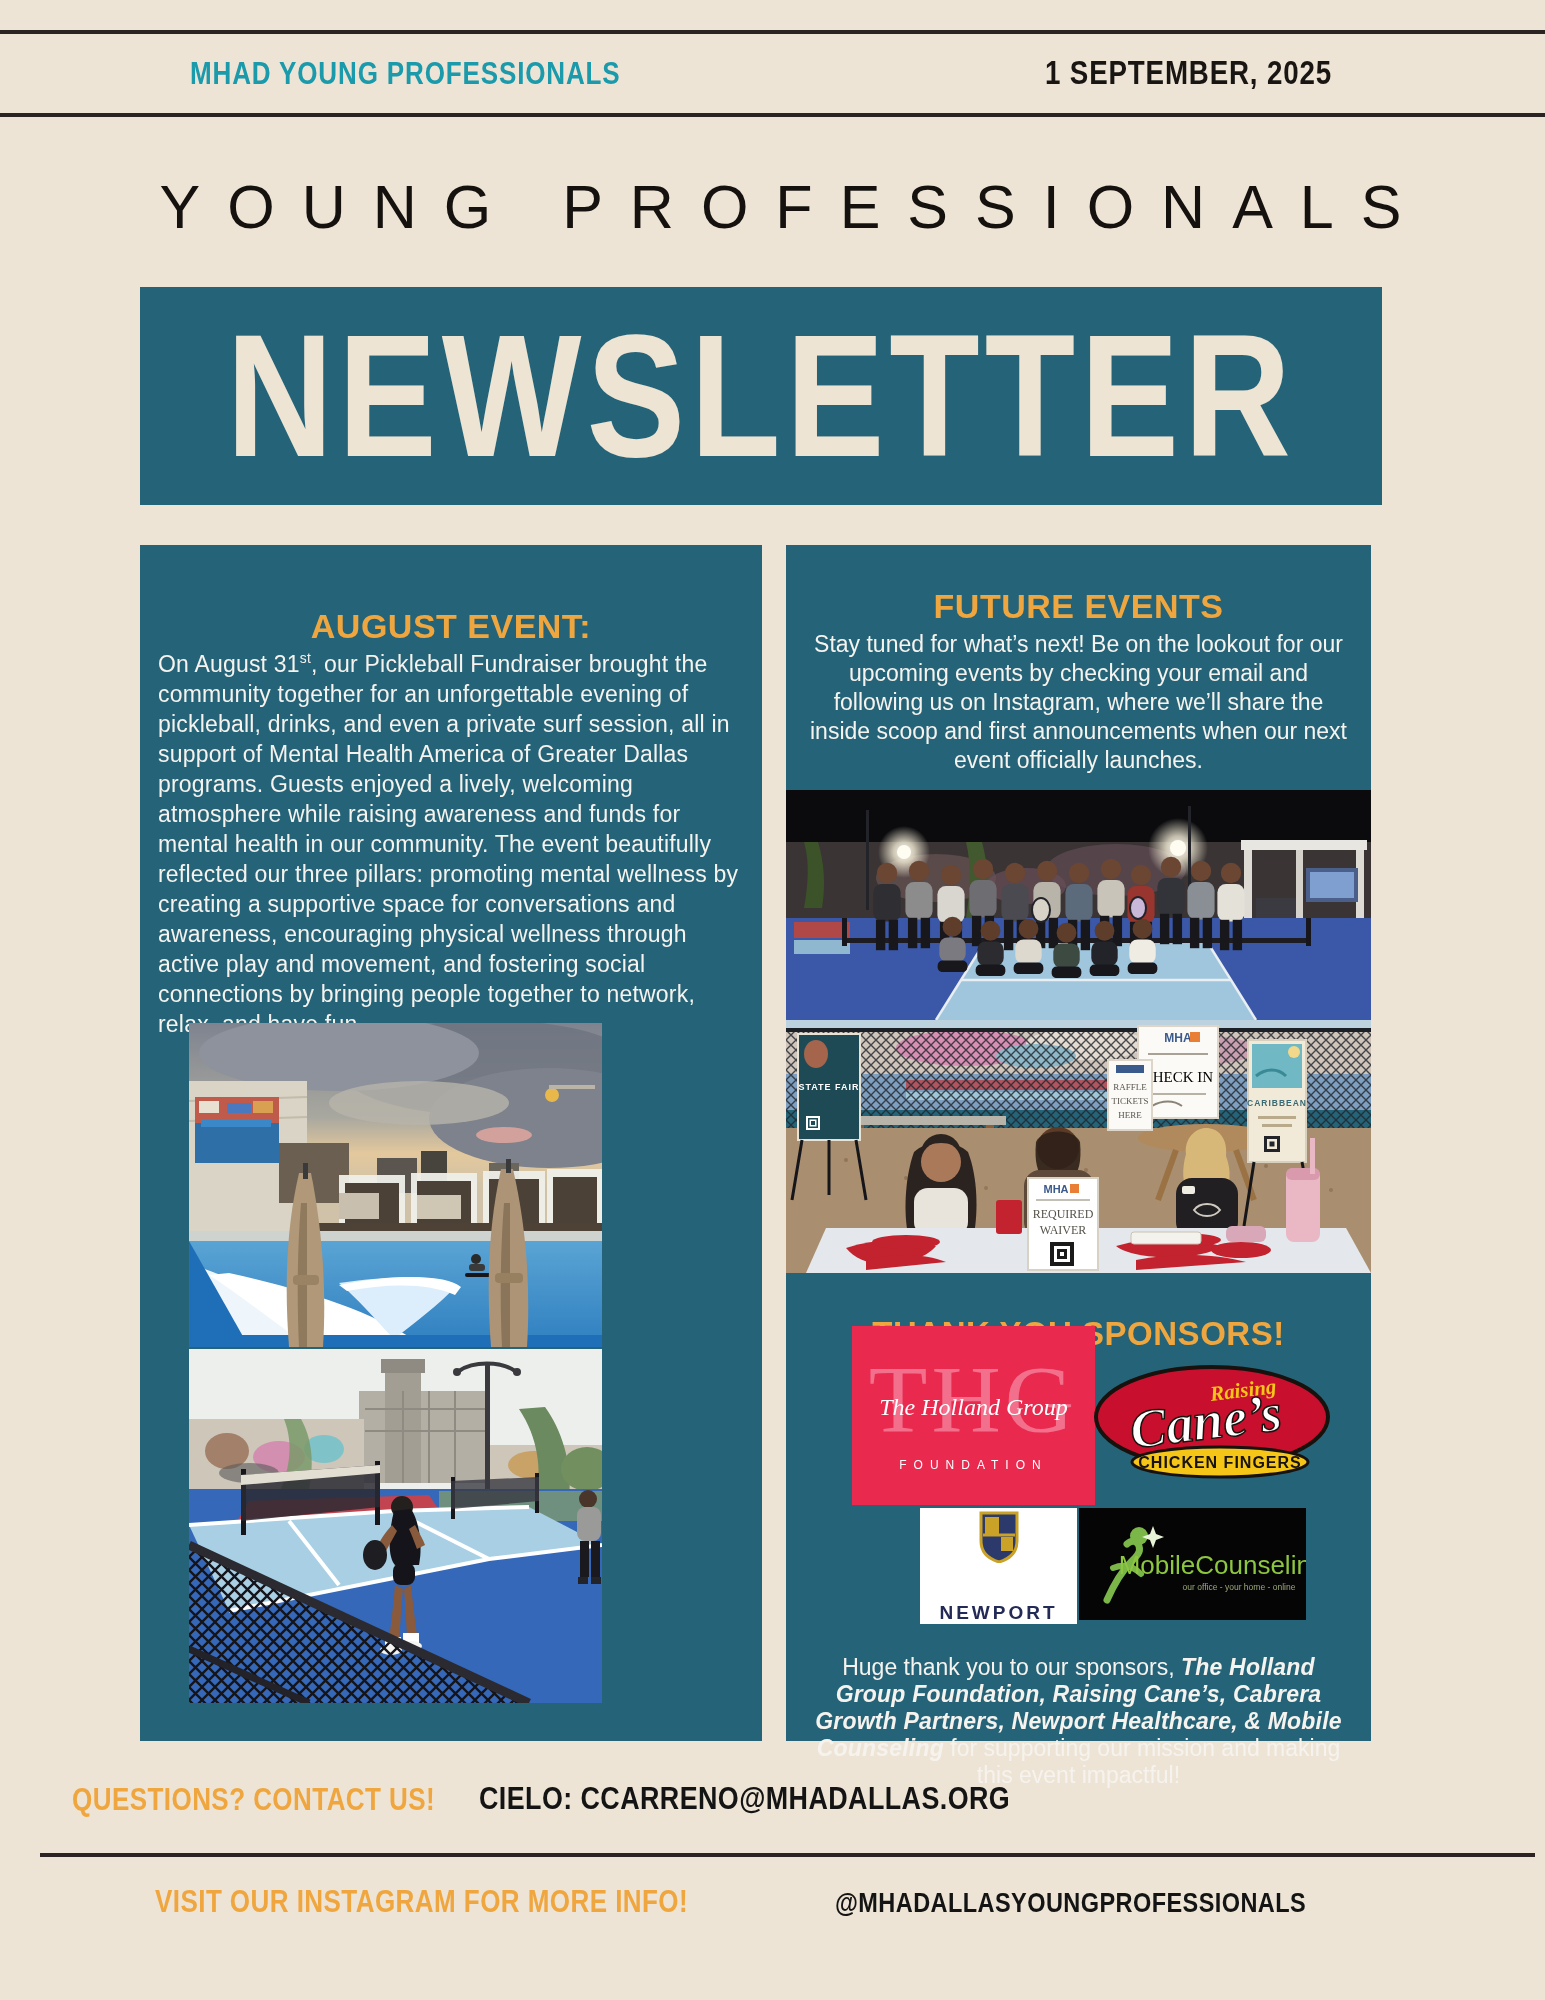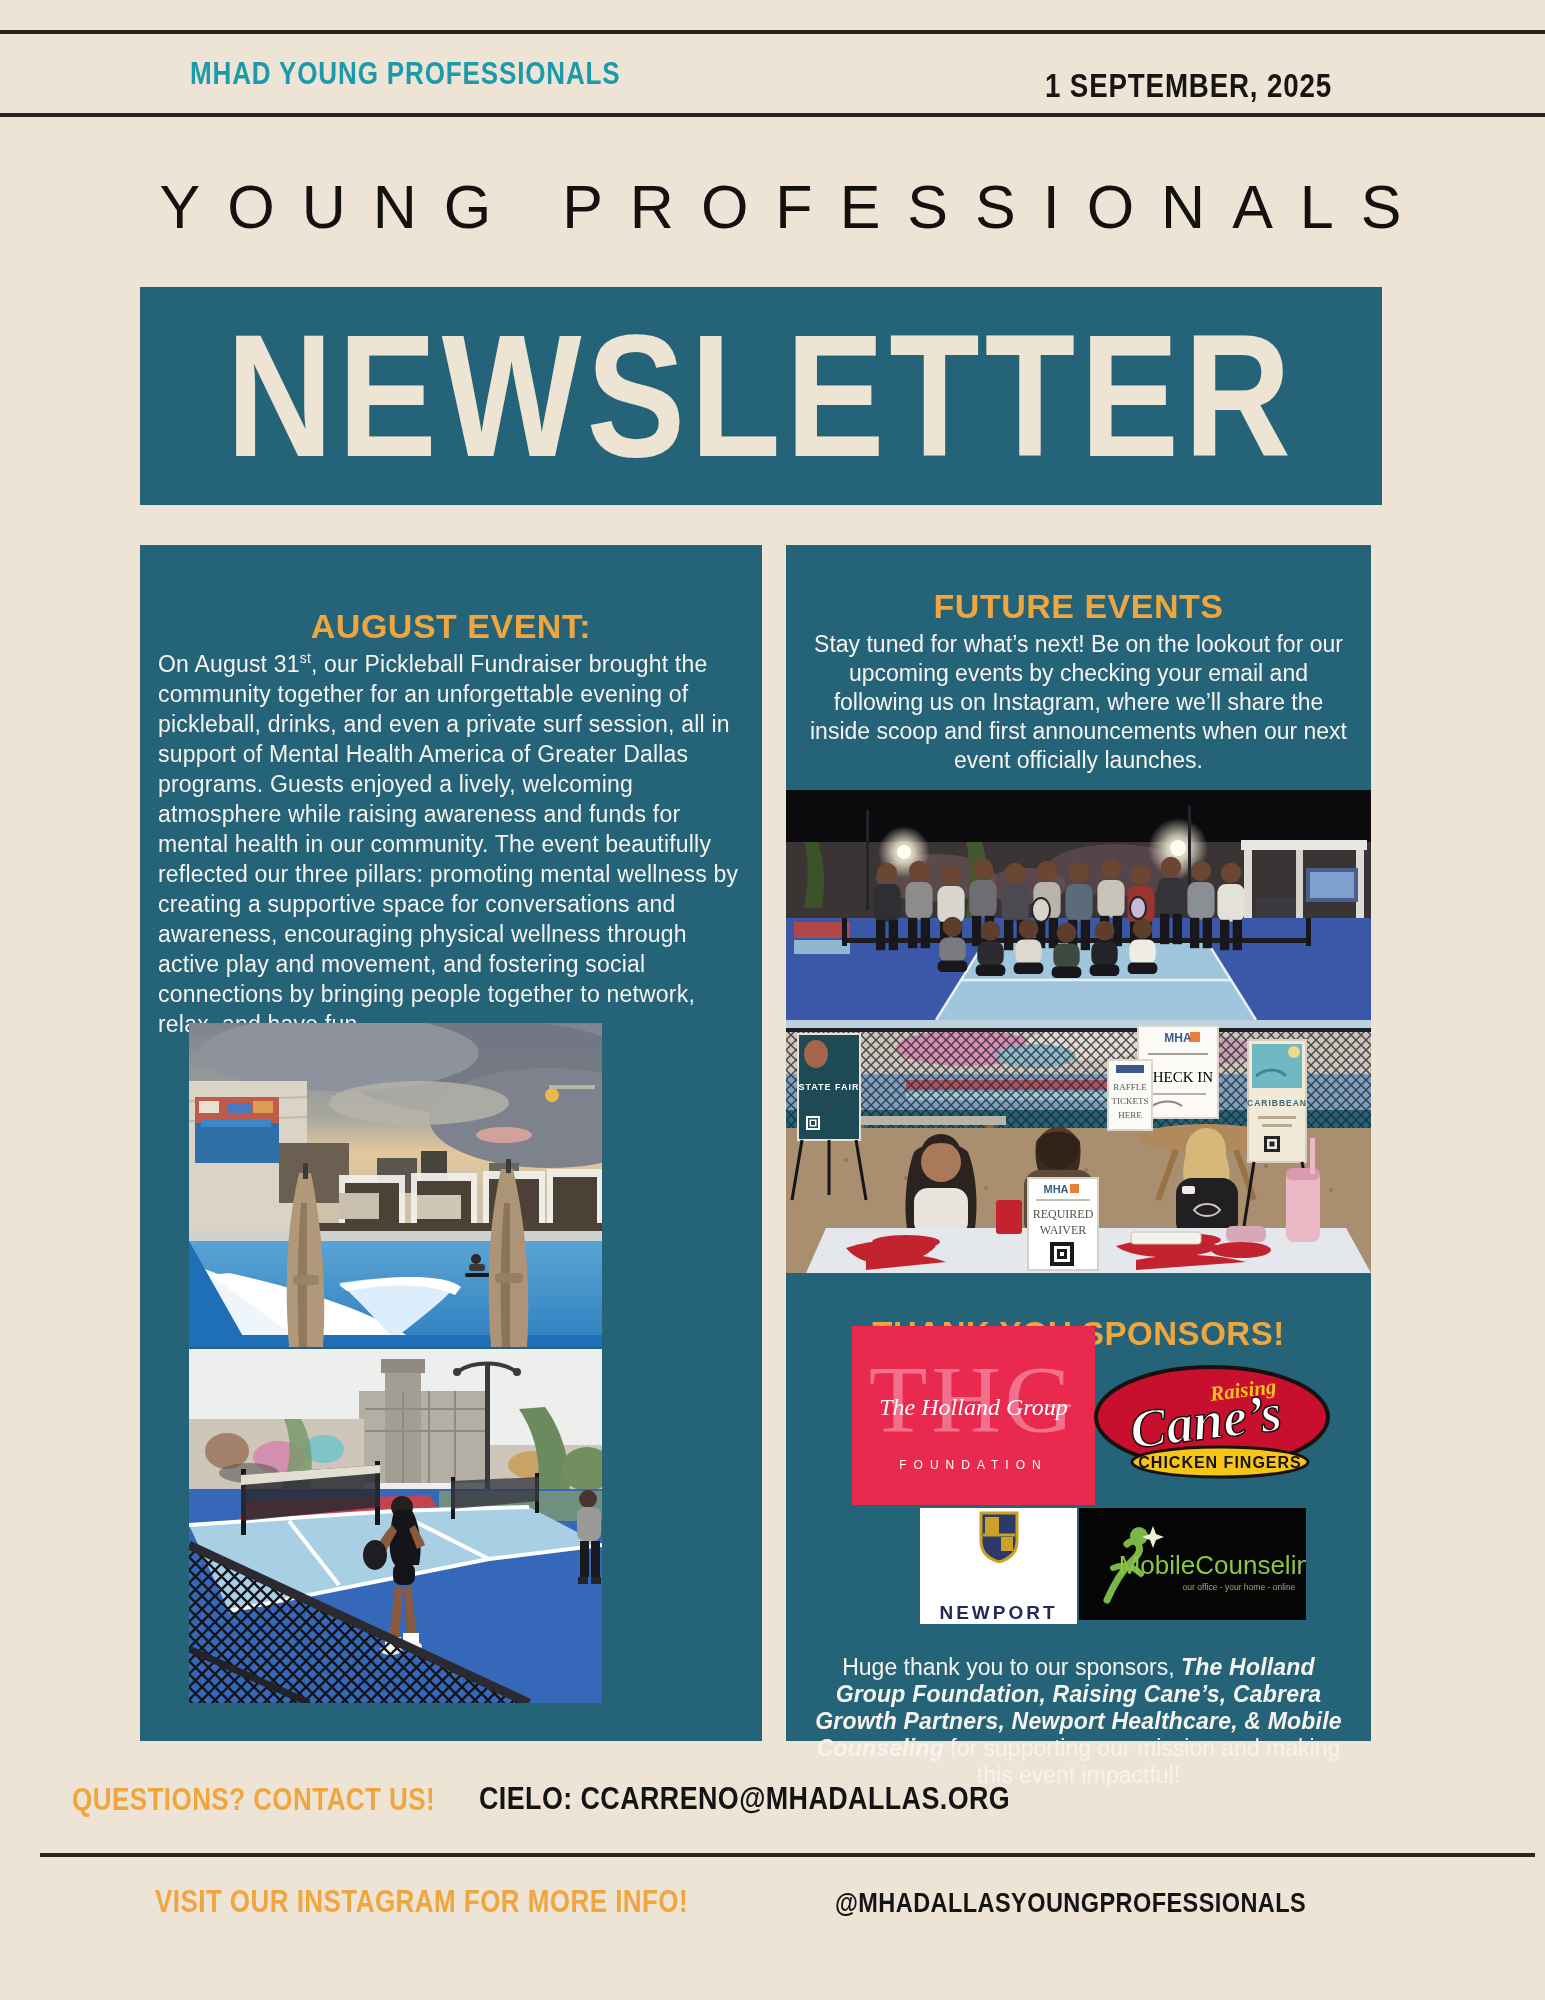--- a/index.html
+++ b/index.html
@@ -5,21 +5,21 @@
   html,body{margin:0;padding:0;background:#cfc8ba;}
   .page{position:relative;width:1545px;height:2000px;margin:0 auto;background:#EDE4D5;
         font-family:"Liberation Sans",sans-serif;overflow:hidden;}
   .abs{position:absolute;}
   .rule{position:absolute;background:#2A2424;height:4px;}
   #rule1{left:0;top:30px;width:1545px;}
   #rule2{left:0;top:113px;width:1545px;}
   #rule3{left:40px;top:1853px;width:1495px;}
   .cond{display:inline-block;transform:scaleX(.84);transform-origin:left center;white-space:nowrap;}
   .brand{left:190px;top:56px;font-size:31px;font-weight:600;color:#1A9AAB;letter-spacing:1px;}
-  .mdate{left:1045px;top:54px;font-size:33px;font-weight:600;color:#181512;letter-spacing:1px;margin-top:13px;}
+  .mdate{left:1045px;top:54px;font-size:33px;font-weight:600;color:#181512;letter-spacing:1px;}
   .main-title{left:8px;top:172px;width:1545px;text-align:center;font-size:61px;font-weight:500;
               letter-spacing:27px;text-indent:27px;color:#14110e;white-space:nowrap;}
   .banner{left:140px;top:287px;width:1242px;height:218px;background:#256478;
           display:flex;align-items:center;justify-content:center;}
   .banner span{font-size:148px;font-weight:800;letter-spacing:5px;color:#EDE4D4;
                transform:scaleY(1.18);white-space:nowrap;}
   .col{position:absolute;background:#256478;}
   #col-left{left:140px;top:545px;width:622px;height:1196px;}
   #col-right{left:786px;top:545px;width:585px;height:1196px;}
   .col-h{position:absolute;left:0;width:100%;text-align:center;color:#F0A63E;font-weight:700;

